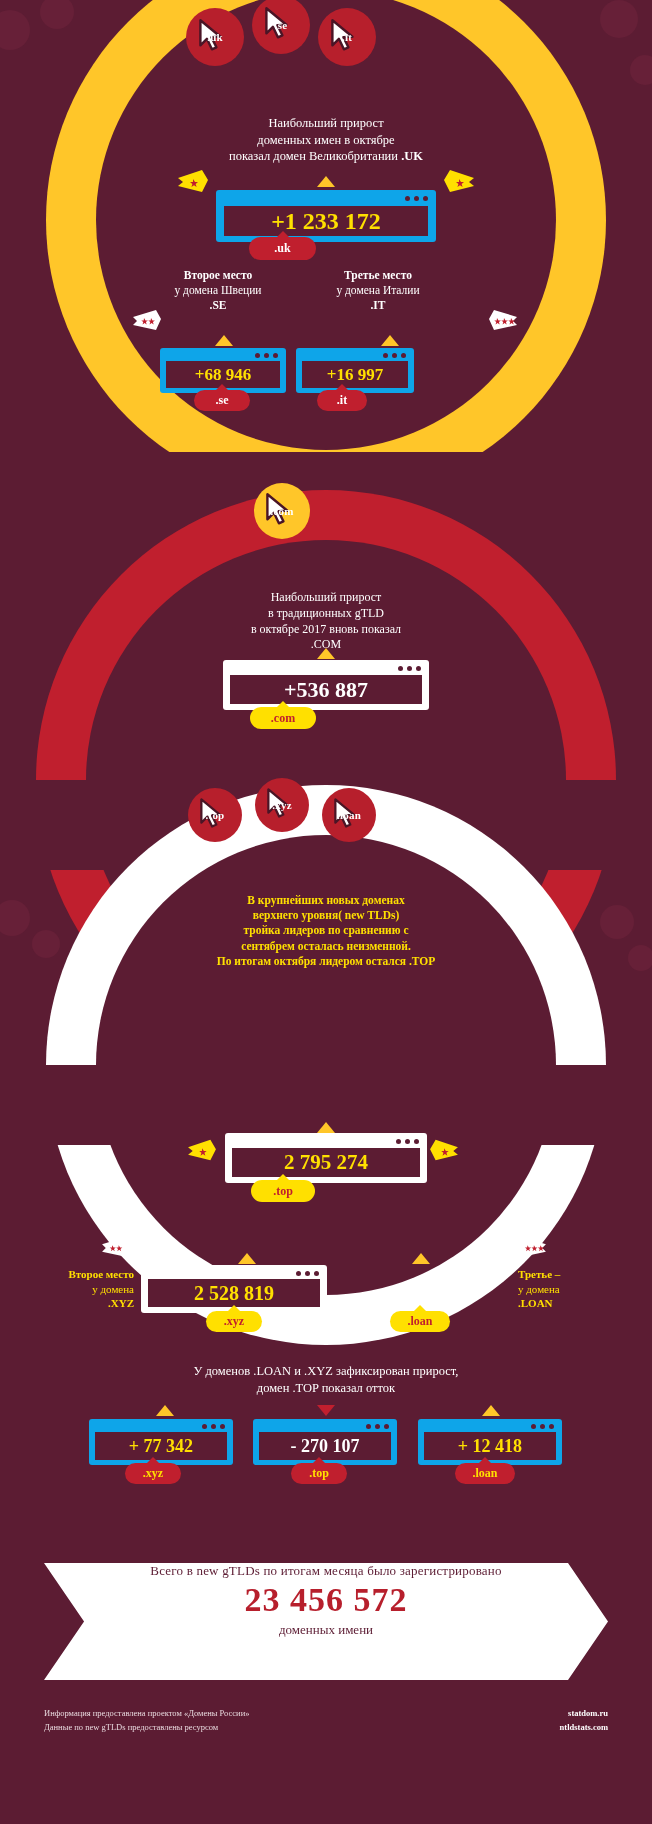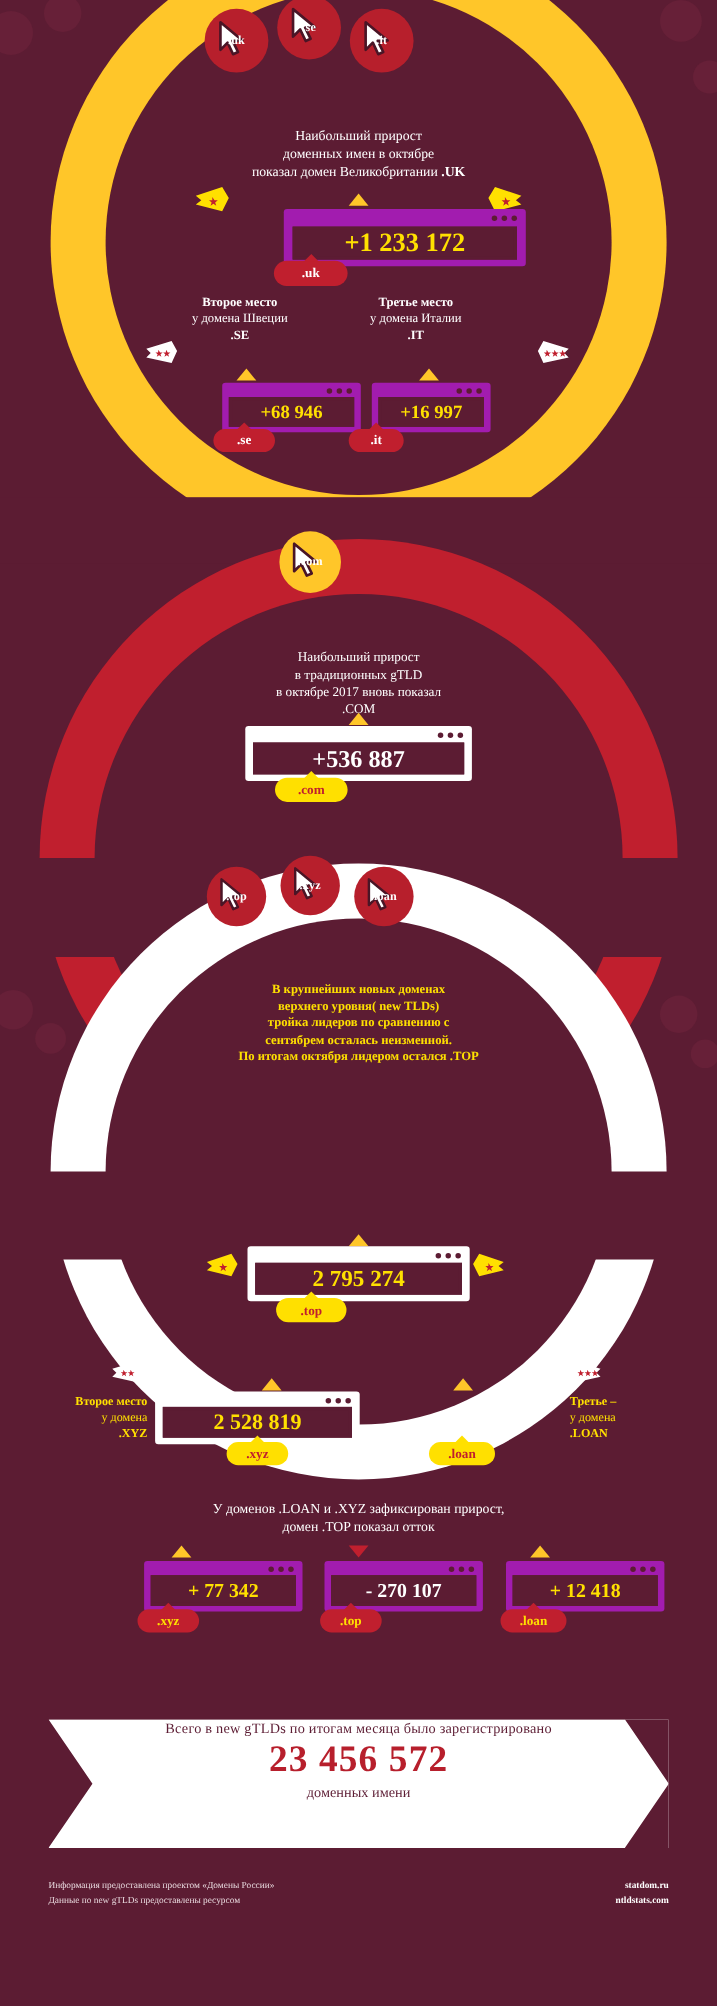--- a/index.html
+++ b/index.html
@@ -84,21 +84,21 @@
     position:absolute;
     box-sizing:border-box;
     display:flex;
     align-items:center;
     justify-content:center;
     font-weight:bold;
     font-family:"Liberation Serif", serif;
     white-space:nowrap;
   }
   
-  .win.red{background:#a21caf;margin-left:42px;}
+  .win.red{background:#0ea5e9;}
   .win.red .bar i{background:#5c1c33;}
   .win.red .screen{border:3px solid #5c1c33;background:#5c1c33;color:#ffe000;}
   
   .win.white{background:#ffffff;}
   .win.white .bar i{background:#5c1c33;}
   .win.white .screen{border:3px solid #5c1c33;background:#5c1c33;color:#ffffff;}
   .win.white .screen.yellowtext{color:#ffe000;}
 
   
   .badge{
@@ -262,21 +262,21 @@
     <div class="bar" style="top:5px;">
         <i></i>
         <i></i>
         <i></i>
       </div>
     <div class="screen" style="left:6px;top:13px;right:6px;bottom:5px;font-size:17px;">+68 946</div>
   </div>
   <div class="badge red" style="left:194px;top:390px;width:56px;height:21px;">.se</div>
 
   <div class="arrow up" style="left:381px;top:335px;"></div>
-  <div class="win red" style="left:296px;top:348px;width:108px;height:45px;">
+  <div class="win red" style="left:296px;top:348px;width:118px;height:45px;">
     <div class="bar" style="top:5px;">
         <i></i>
         <i></i>
         <i></i>
       </div>
     <div class="screen" style="left:6px;top:13px;right:6px;bottom:5px;font-size:17px;">+16 997</div>
   </div>
   <div class="badge red" style="left:317px;top:390px;width:50px;height:21px;">.it</div>
 
   <div class="ring" style="left:36px;top:490px;width:580px;height:580px;background:#c01f2e;"></div>

